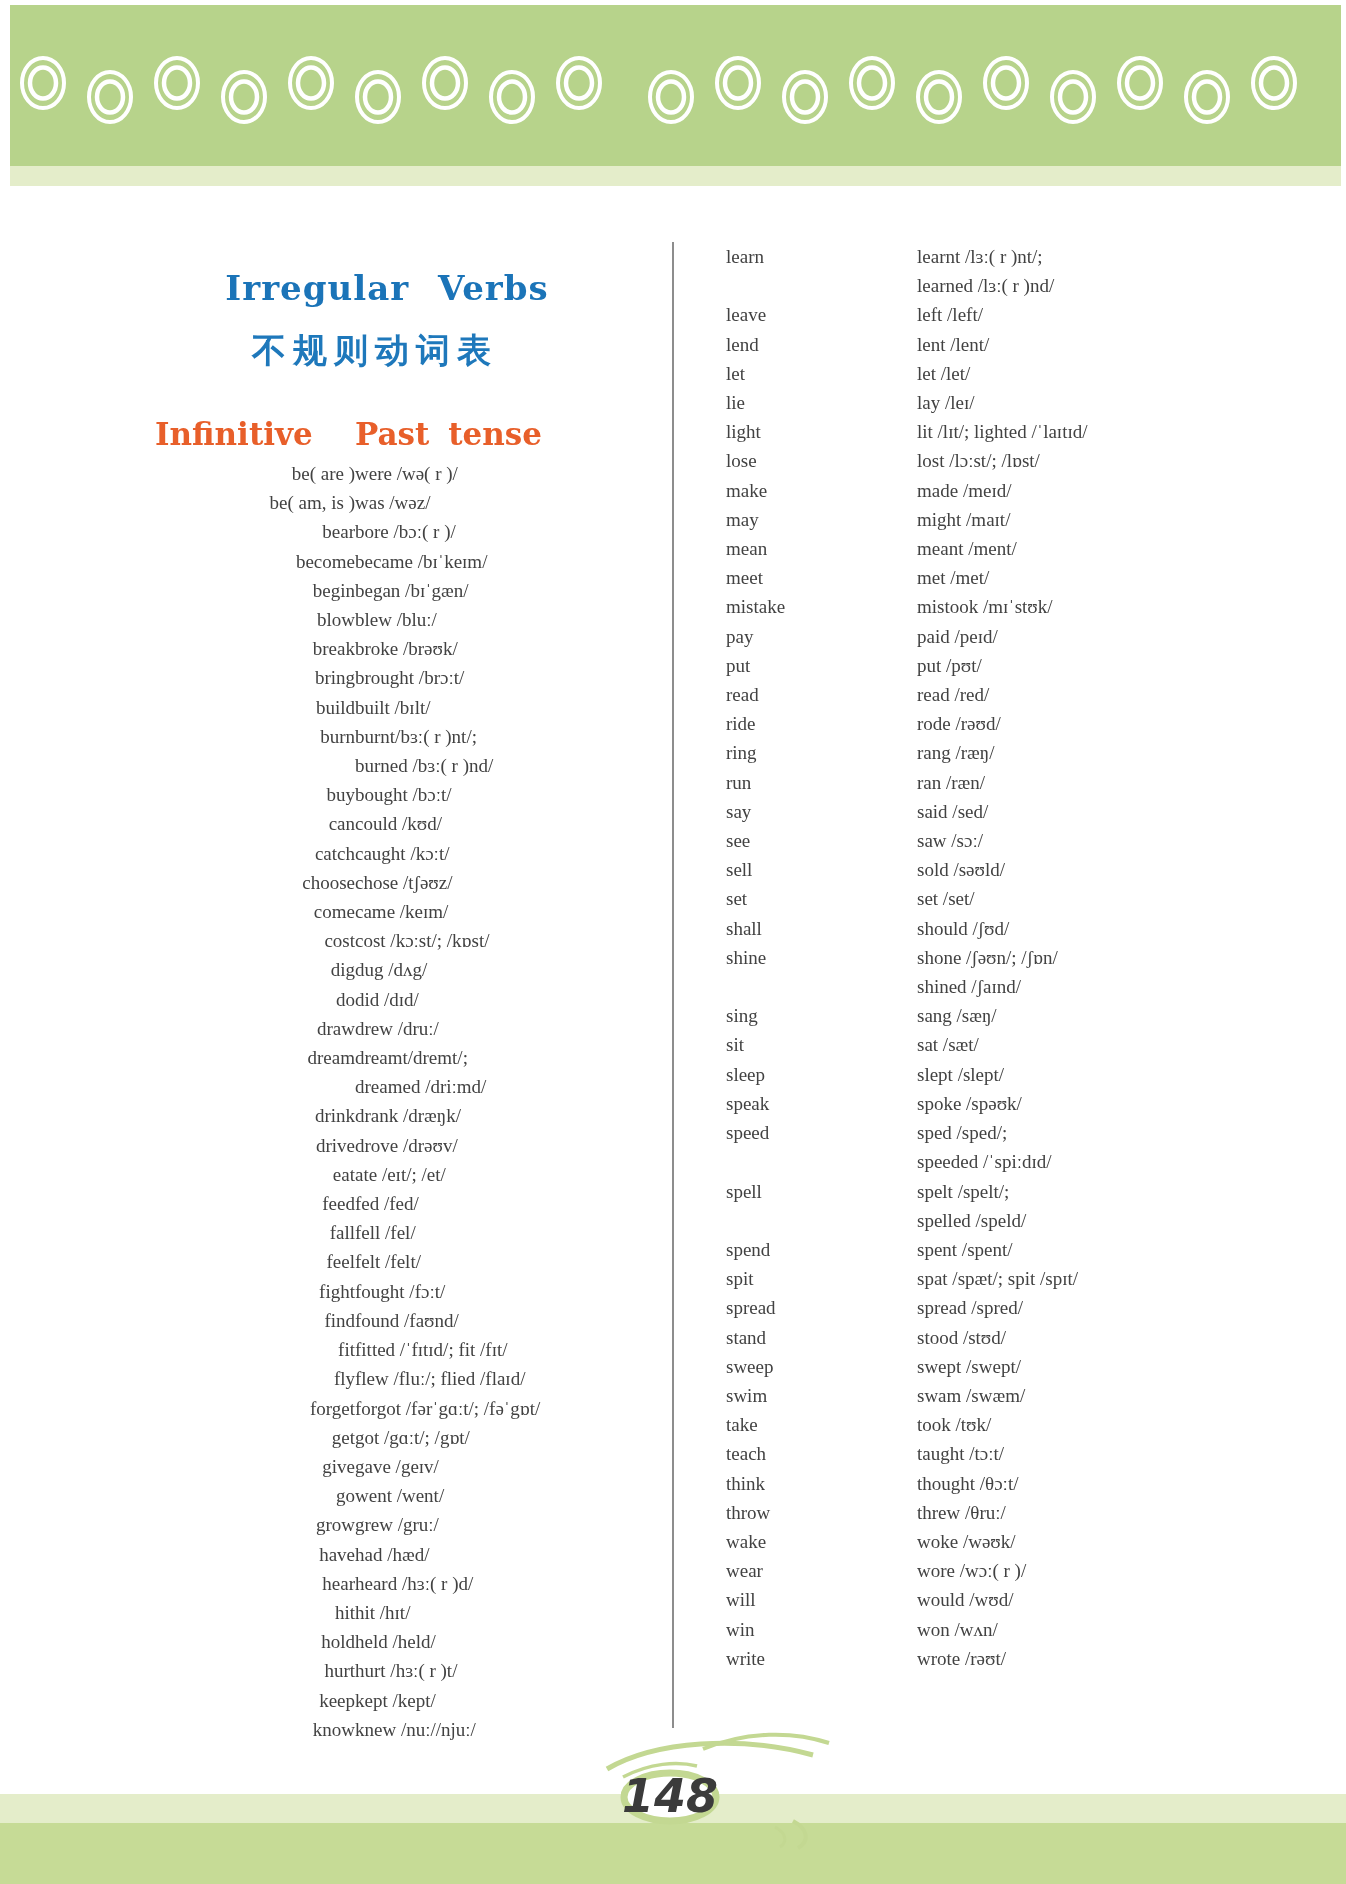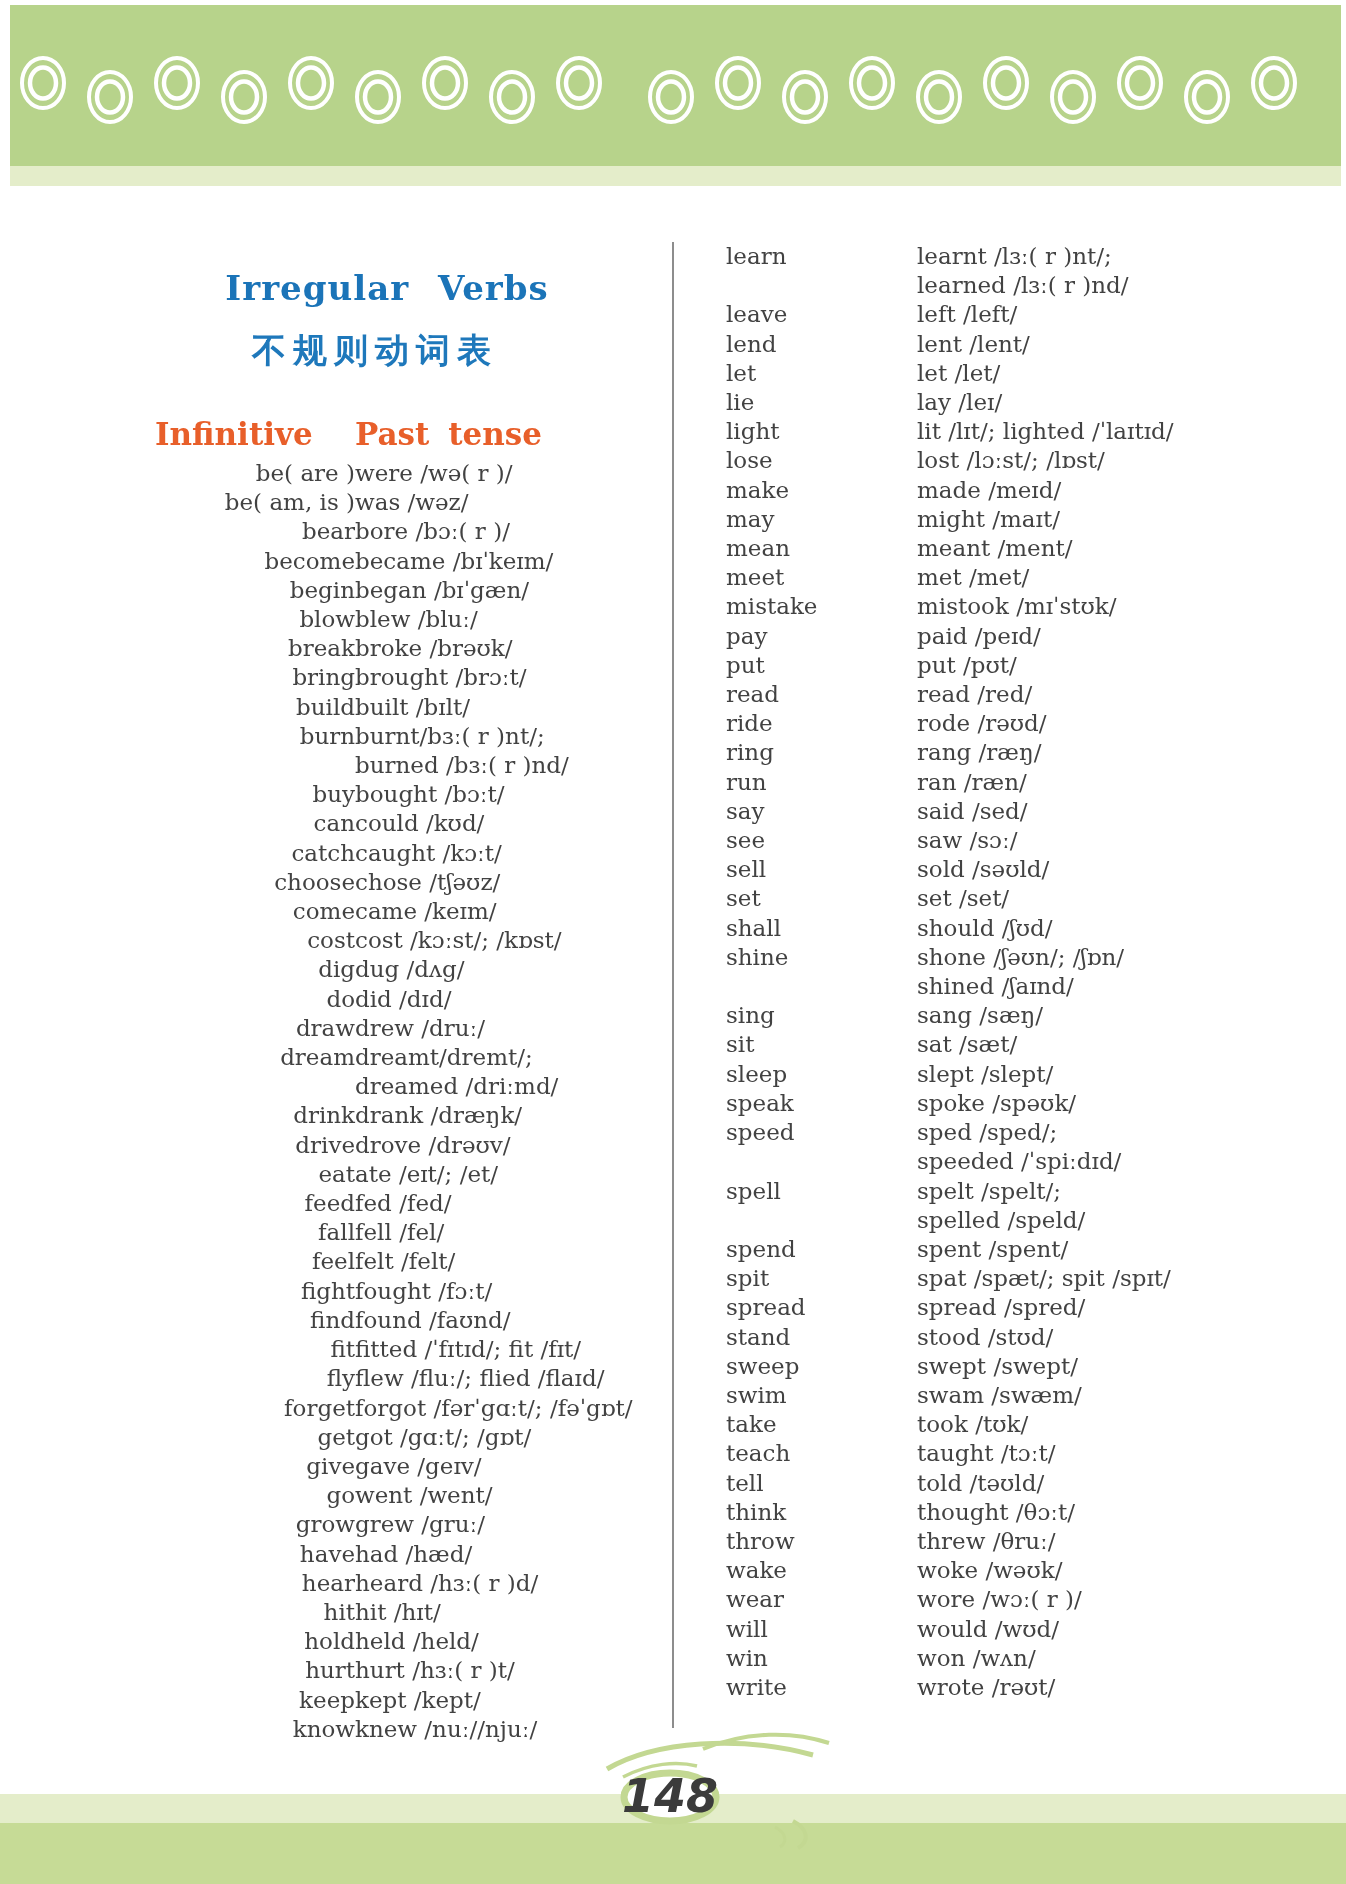--- a/index.html
+++ b/index.html
@@ -18,21 +18,21 @@
   .title-zh{position:absolute;left:138px;top:328px;width:474px;text-align:center;
     font-size:34px;font-weight:bold;color:#1e78bb;letter-spacing:7px;
     font-family:"DejaVu Sans","Liberation Sans",sans-serif;}
 
   
   .col-headers{position:absolute;left:155px;top:416px;width:520px;
     font-size:31px;font-weight:bold;color:#e85f2a;}
   .col-headers .hdr-past{position:absolute;left:200px;top:0;word-spacing:8px;}
 
   
-  .rows{font-size:23px;line-height:29.2px;}
+  .rows{font-size:19px;line-height:29.2px;font-family:Liberation Serif, serif;}
   .rows-left{position:absolute;left:155px;top:459px;width:520px;}
   .rows-right{position:absolute;left:726px;top:242px;width:615px;}
   .vrow{display:flex;}
   .rows-left .inf{width:200px;flex:none;text-align:right;}
   .rows-right .inf{width:191px;flex:none;}
   .past{flex:1;white-space:nowrap;}
 
   
   .divider{position:absolute;left:672px;top:242px;width:2px;height:1486px;background:#8d8d8d;}
 
@@ -532,24 +532,20 @@
     <div class="vrow">
       <span class="inf">take</span>
       <span class="past">took /tʊk/</span>
     </div>
 
     <div class="vrow">
       <span class="inf">teach</span>
       <span class="past">taught /tɔːt/</span>
     </div>
 
-    <div class="vrow">
-      <span class="inf">tell</span>
-      <span class="past">told /təʊld/</span>
-    </div>
 
     <div class="vrow">
       <span class="inf">think</span>
       <span class="past">thought /θɔːt/</span>
     </div>
 
     <div class="vrow">
       <span class="inf">throw</span>
       <span class="past">threw /θruː/</span>
     </div>

